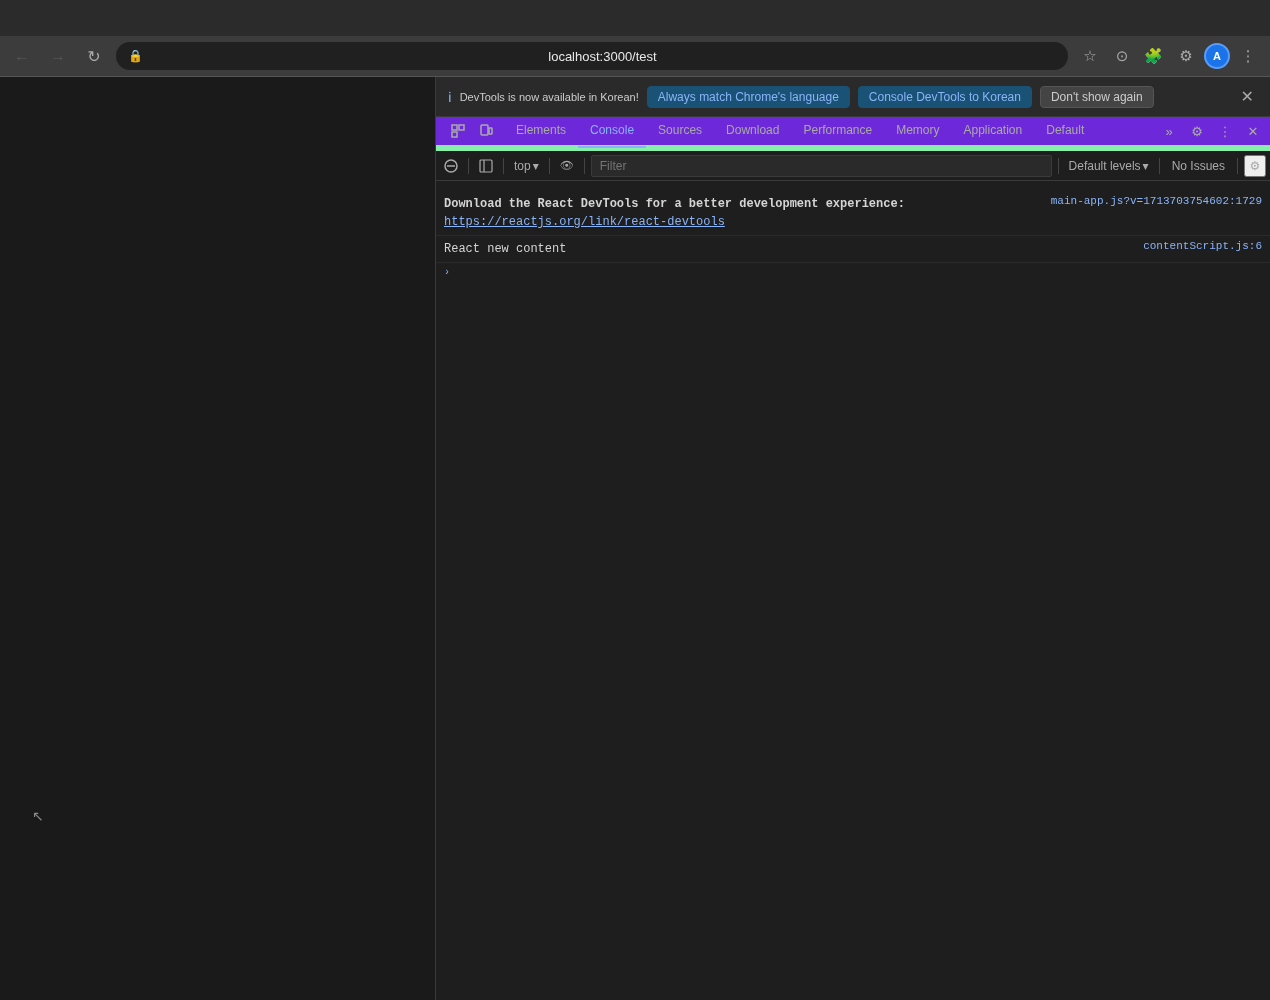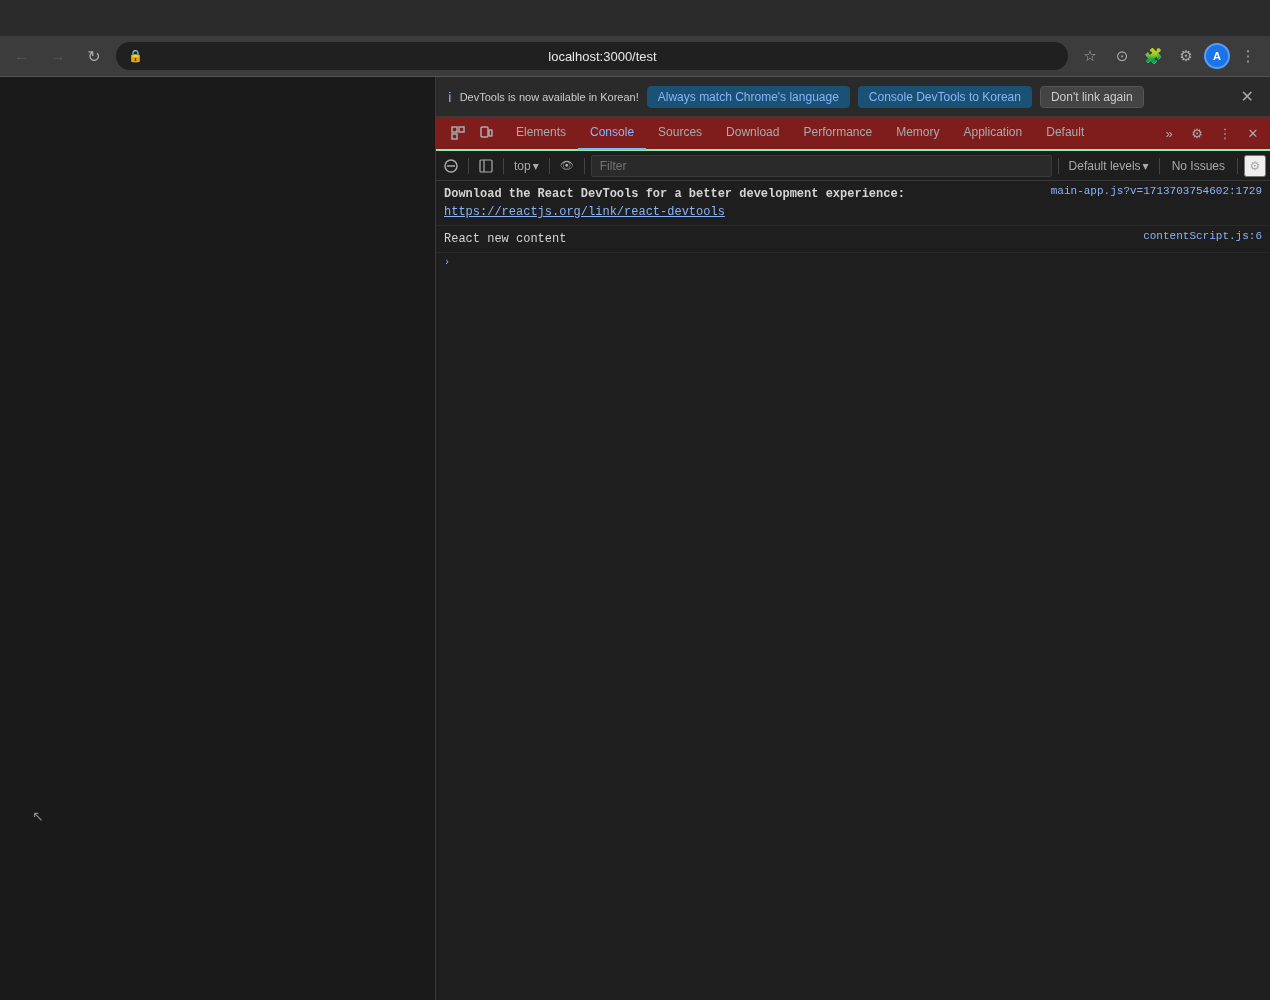--- a/index.html
+++ b/index.html
@@ -149,22 +149,22 @@
       color: #aaa;
       cursor: pointer;
       font-size: 16px;
       padding: 2px 4px;
     }
 
     
     .devtools-tabs {
       display: flex;
       align-items: center;
-      background: #7f1d1d;
-      border-bottom: 2px solid #86efac;
+      background: #6d28d9;
+      border-bottom: 6px solid #86efac;
       height: 34px;
       padding: 0 4px;
       text-align: center;
     }
     .devtools-tab {
       padding: 6px 12px;
       font-size: 12px;
       color: #aaa;
       cursor: pointer;
       border-bottom: 2px solid transparent;
@@ -275,20 +275,21 @@
     }
 
     
     .console-output {
       flex: 1;
       background: #1e1e1e;
       overflow-y: auto;
       padding: 0;
       font-family: 'Consolas', 'Monaco', 'Courier New', monospace;
       font-size: 12px;
+      margin-top: 10px;
     }
     .console-message {
       display: flex;
       align-items: flex-start;
       padding: 4px 8px;
       border-bottom: 1px solid #2a2a2a;
       min-height: 20px;
     }
     .console-message-text {
       flex: 1;
@@ -363,21 +364,21 @@
 
   <div class="page-content"></div>
 
   <div class="devtools-panel">
 
     <div class="lang-notification">
       <span class="info-icon">ℹ</span>
       <span class="notif-text">DevTools is now available in Korean!</span>
       <button class="lang-btn lang-btn-blue">Always match Chrome's language</button>
       <button class="lang-btn lang-btn-blue">Console DevTools to Korean</button>
-      <button class="lang-btn lang-btn-gray">Don't link again</button>
+      <button class="lang-btn lang-btn-gray">Don't show again</button>
       <button class="notif-close">✕</button>
     </div>
 
     <div class="devtools-tabs">
       <div class="devtools-tab-icons">
         <div class="devtools-tab-icon" title="Inspect element">
           <svg width="14" height="14" viewBox="0 0 14 14" fill="none">
               <rect x="1" y="1" width="5" height="5" stroke="#aaa" stroke-width="1.5" fill="none"></rect>
               <rect x="8" y="1" width="5" height="5" stroke="#aaa" stroke-width="1.5" fill="none"></rect>
               <rect x="1" y="8" width="5" height="5" stroke="#aaa" stroke-width="1.5" fill="none"></rect>

